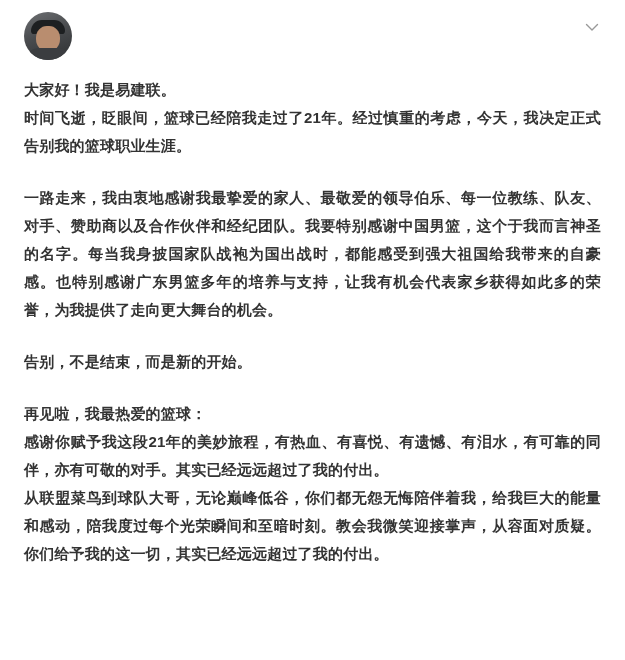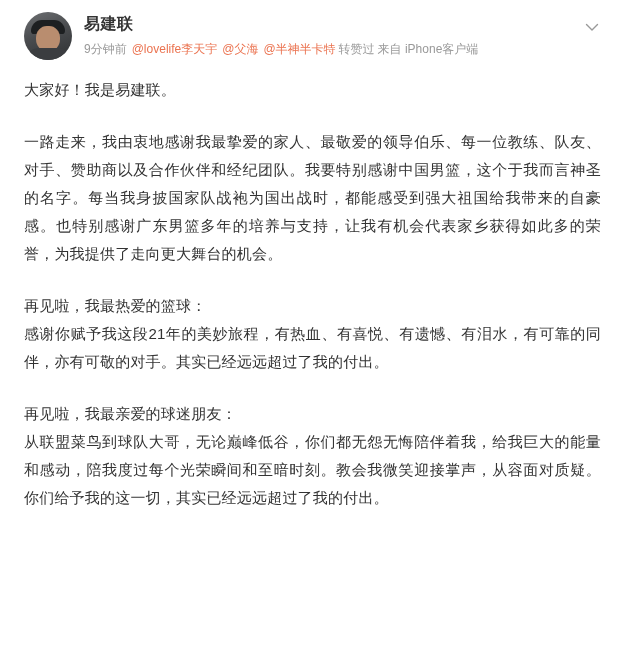--- a/index.html
+++ b/index.html
@@ -113,20 +113,21 @@
     margin-top: 14px;
     font-size: 15px;
     line-height: 28px;
     color: #333333;
     letter-spacing: 0.2px;
     text-align: justify;
     word-break: break-all;
   }
   .para {
     margin: 0;
+    font-weight: bold;
   }
   .para.gap {
     margin-top: 24px;
   }
 
   .bottom-fade {
     position: absolute;
     left: 0;
     bottom: 0;
     width: 625px;
@@ -140,36 +141,33 @@
 <div class="post">
 
   <div class="header">
 
     <div class="avatar">
       <div class="cap"></div>
       <div class="face"></div>
       <div class="shoulders"></div>
     </div>
 
-    <div class="head-text">
-      <div class="username">易建联</div>
-      <div class="meta"><span class="plain">9分钟前</span><span class="sep"></span><span class="mention">@lovelife李天宇</span><span class="sep"></span><span class="mention">@父海</span><span class="sep"></span><span class="mention">@半神半卡特</span><span class="sep"></span><span class="plain">转赞过</span><span class="sep"></span><span class="source">来自 iPhone客户端</span></div>
-    </div>
 
     <div class="chevron">
       <svg width="18" height="18" viewBox="0 0 18 18" aria-hidden="true">
         <path d="M3.5 6.5 L9 12 L14.5 6.5" fill="none" stroke="#999999" stroke-width="1.4" stroke-linecap="round" stroke-linejoin="round"></path>
       </svg>
     </div>
   </div>
 
   <div class="content">
     <p class="para">大家好！我是易建联。</p>
+    <p class="para">时间飞逝，眨眼间，篮球已经陪我走过了21年。经过慎重的考虑，今天，我决定正式告别我的篮球职业生涯。</p>
     <p class="para gap">一路走来，我由衷地感谢我最挚爱的家人、最敬爱的领导伯乐、每一位教练、队友、对手、赞助商以及合作伙伴和经纪团队。我要特别感谢中国男篮，这个于我而言神圣的名字。每当我身披国家队战袍为国出战时，都能感受到强大祖国给我带来的自豪感。也特别感谢广东男篮多年的培养与支持，让我有机会代表家乡获得如此多的荣誉，为我提供了走向更大舞台的机会。</p>
+    <p class="para gap">告别，不是结束，而是新的开始。</p>
     <p class="para gap">再见啦，我最热爱的篮球：</p>
     <p class="para">感谢你赋予我这段21年的美妙旅程，有热血、有喜悦、有遗憾、有泪水，有可靠的同伴，亦有可敬的对手。其实已经远远超过了我的付出。</p>
-    <p class="para gap">再见啦，我最亲爱的球迷朋友：</p>
     <p class="para">从联盟菜鸟到球队大哥，无论巅峰低谷，你们都无怨无悔陪伴着我，给我巨大的能量和感动，陪我度过每个光荣瞬间和至暗时刻。教会我微笑迎接掌声，从容面对质疑。你们给予我的这一切，其实已经远远超过了我的付出。</p>
 
   </div>
 </div>
 
 <div class="bottom-fade"></div>
 
 </body></html>

